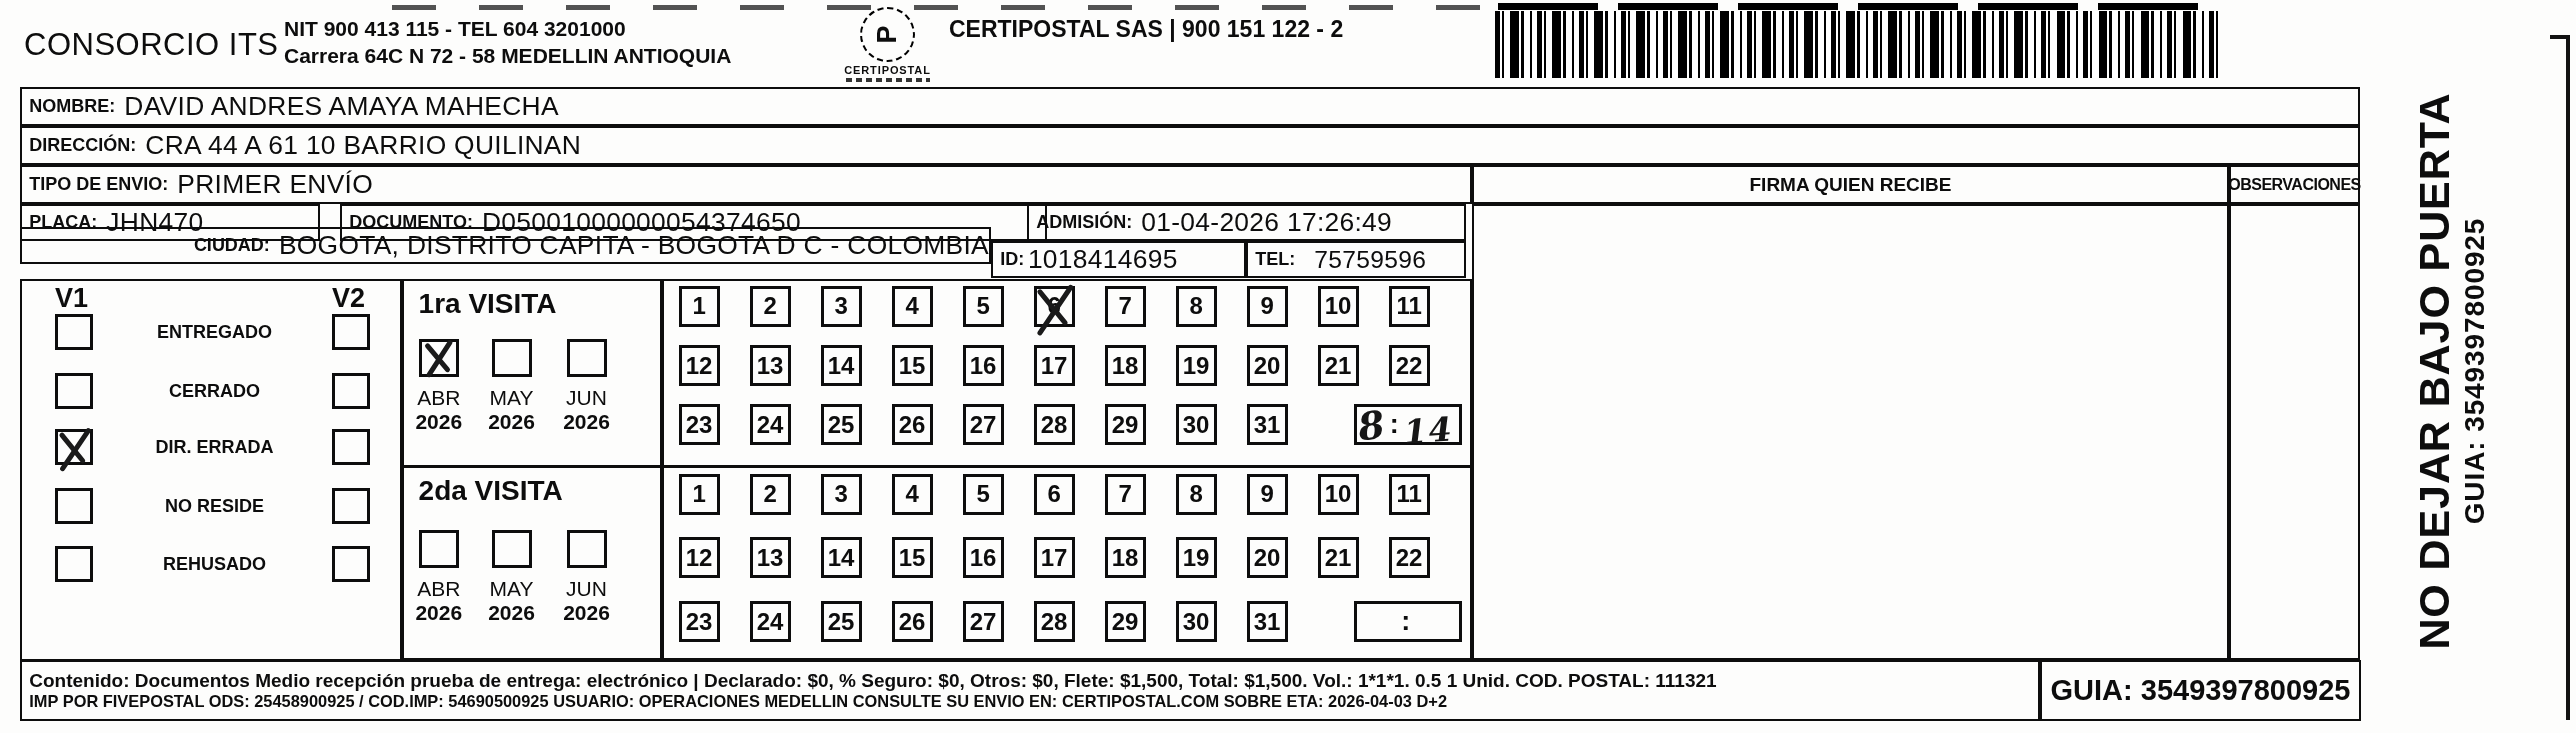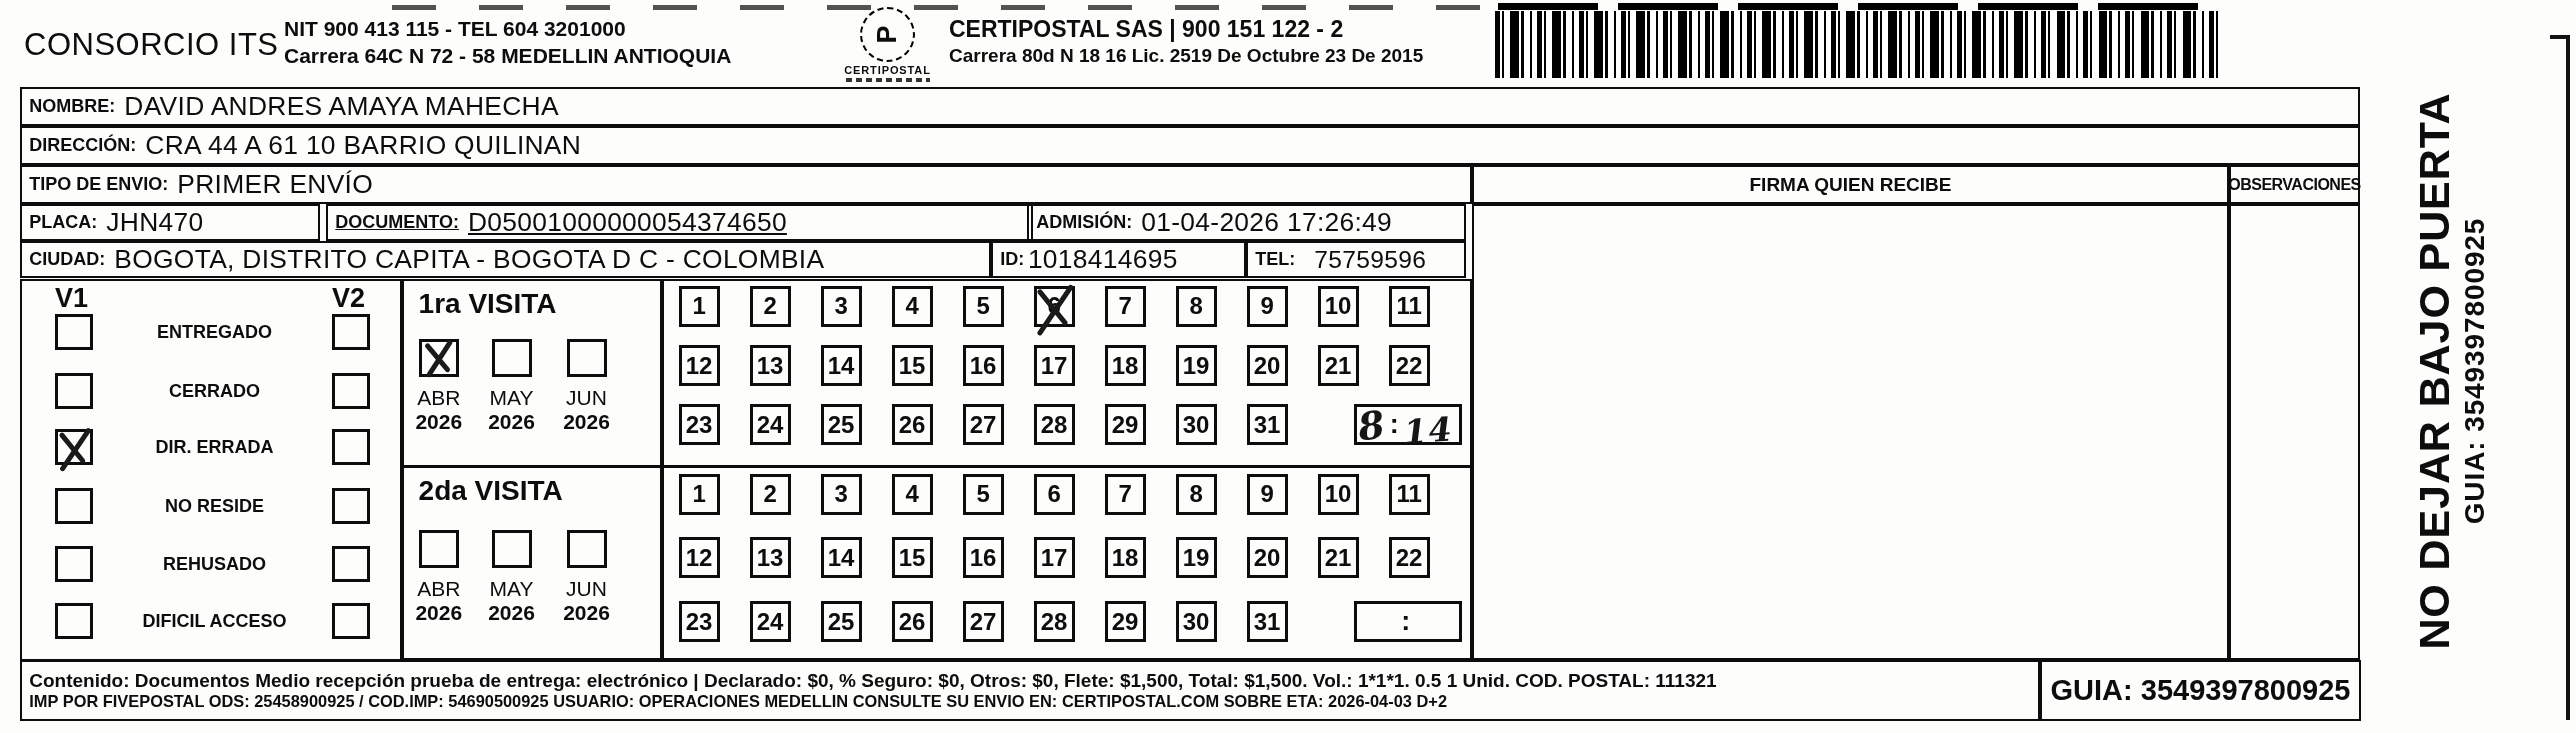--- a/index.html
+++ b/index.html
@@ -100,21 +100,20 @@
   </div>
   <div class="abs logo">
     <div class="logo-circle">
       <span class="logo-glyph">P</span>
     </div>
     <div class="logo-text">CERTIPOSTAL</div>
     <div class="logo-tagline"></div>
   </div>
   <div class="abs cert-block hdr-lines">
     <div class="l1">CERTIPOSTAL SAS | 900 151 122 - 2</div>
-    <div class="l2">Carrera 80d N 18 16  Lic. 2519 De Octubre 23 De 2015</div>
   </div>
   <div class="abs barcode"></div>
 
   <div class="cell" style="left:20px;top:87px;width:2340px;height:39px;">
     <span class="lbl">NOMBRE:</span>
     <span class="val">DAVID ANDRES AMAYA MAHECHA</span>
   </div>
   <div class="cell" style="left:20px;top:126px;width:2340px;height:39px;">
     <span class="lbl">DIRECCIÓN:</span>
     <span class="val">CRA 44 A 61 10 BARRIO QUILINAN</span>
@@ -128,30 +127,30 @@
     <span>FIRMA QUIEN RECIBE</span>
   </div>
   <div class="cell hdrcell" style="left:2229px;top:165px;width:131px;height:39px;font-size:16px;letter-spacing:-0.5px;">
     <span>OBSERVACIONES</span>
   </div>
 
   <div class="cell" style="left:20px;top:204px;width:300px;height:37px;">
     <span class="lbl">PLACA:</span>
     <span class="val">JHN470</span>
   </div>
-  <div class="cell" style="left:326px;top:204px;width:707px;height:37px;text-decoration:underline;">
+  <div class="cell" style="left:340px;top:204px;width:707px;height:37px;">
     <span class="lbl">DOCUMENTO:</span>
     <span class="val">D05001000000054374650</span>
   </div>
   <div class="cell" style="left:1027px;top:204px;width:439px;height:37px;">
     <span class="lbl">ADMISIÓN:</span>
     <span class="val">01-04-2026 17:26:49</span>
   </div>
 
-  <div class="cell" style="left:20px;top:241px;width:971px;height:37px;">
+  <div class="cell" style="left:20px;top:227px;width:971px;height:37px;justify-content:flex-end;">
     <span class="lbl">CIUDAD:</span>
     <span class="val">BOGOTA, DISTRITO CAPITA - BOGOTA D C - COLOMBIA</span>
   </div>
   <div class="cell" style="left:991px;top:241px;width:255px;height:37px;">
     <span class="lbl" style="margin-right:3.6px;">ID:</span>
     <span class="val">1018414695</span>
   </div>
   <div class="cell" style="left:1246px;top:241px;width:220px;height:37px;">
     <span class="lbl" style="margin-right:19px;">TEL:</span>
     <span class="val" style="font-size:24.6px;">75759596</span>
@@ -180,25 +179,20 @@
       <div class="sbox" style="left:310px;"></div>
     </div>
     <div class="srow" style="top:207px;">
       <div class="sbox" style="left:33px;"></div>
       <div class="slabel">NO RESIDE</div>
       <div class="sbox" style="left:310px;"></div>
     </div>
     <div class="srow" style="top:265px;">
       <div class="sbox" style="left:33px;"></div>
       <div class="slabel">REHUSADO</div>
-      <div class="sbox" style="left:310px;"></div>
-    </div>
-    <div class="srow" style="top:322px;">
-      <div class="sbox" style="left:33px;"></div>
-      <div class="slabel">DIFICIL ACCESO</div>
       <div class="sbox" style="left:310px;"></div>
     </div>
   </div>
 
   <div class="cell" style="left:402px;top:279px;width:260px;height:188px;padding:0;">
     <div class="vtitle">1ra VISITA</div>
     <div class="month" style="left:7.3px;top:58px;">
       <div class="mbox crossed"></div>
       <div class="mname">ABR</div>
       <div class="myear">2026</div>

